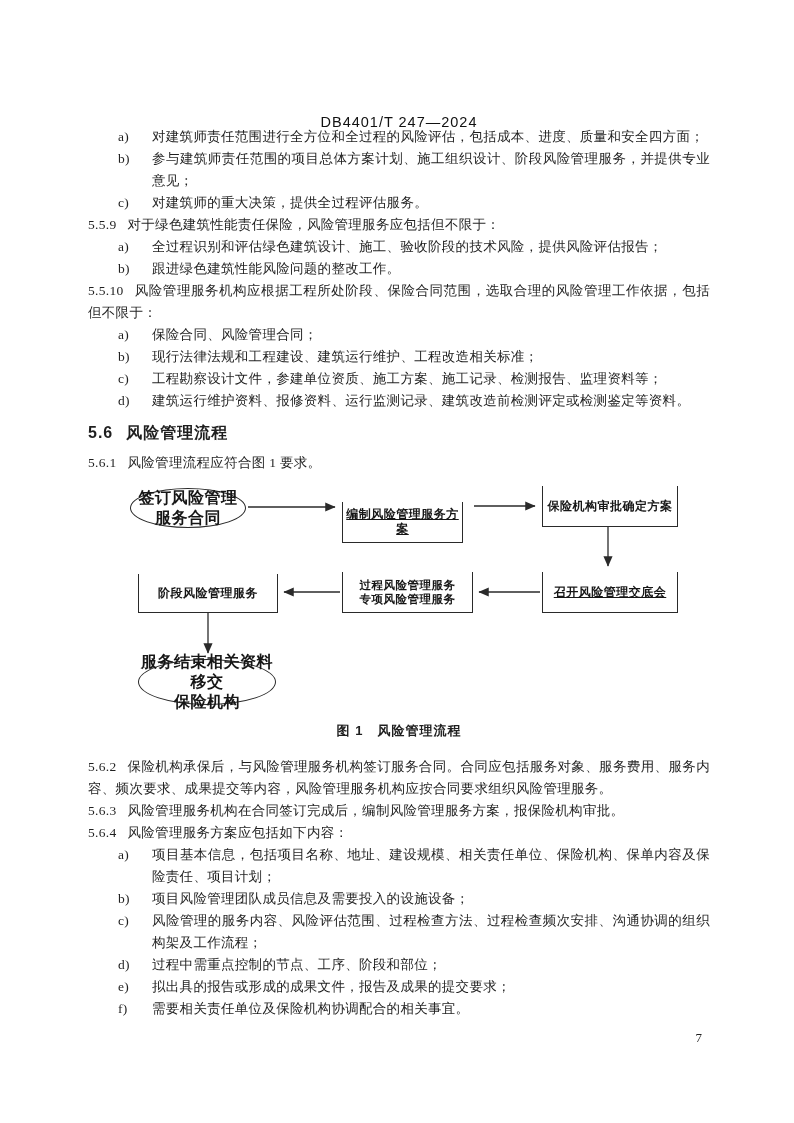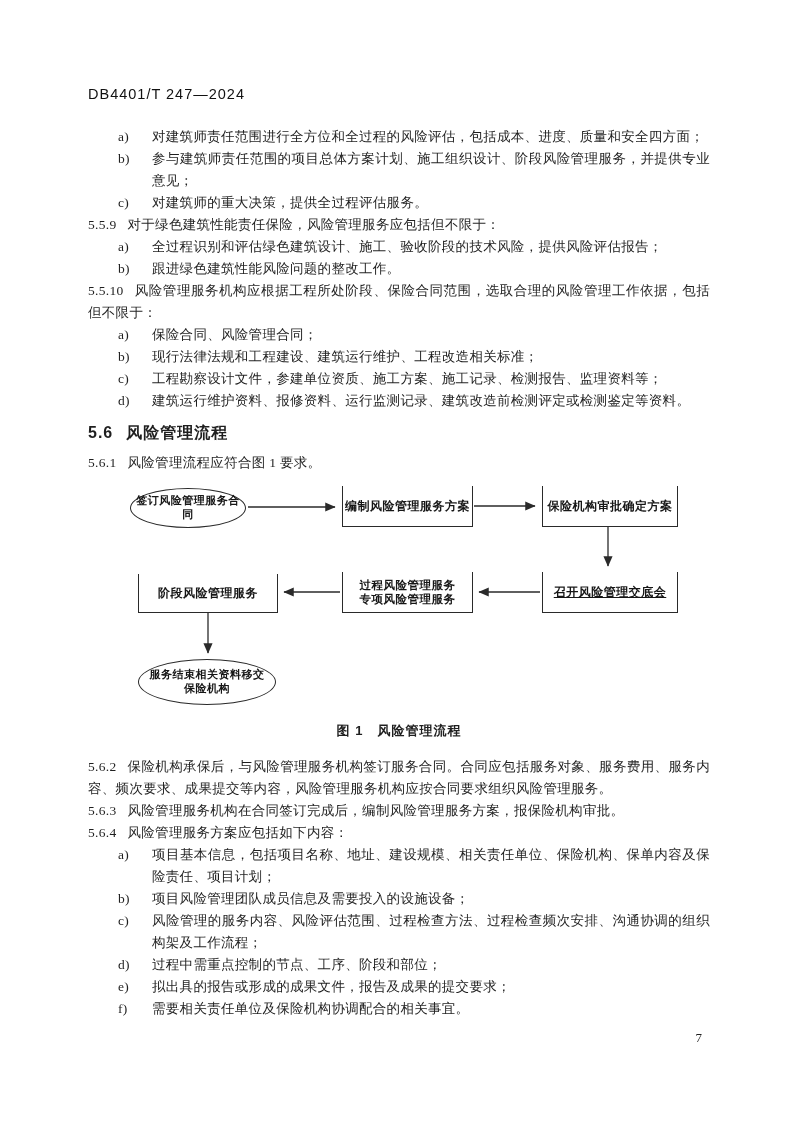--- a/index.html
+++ b/index.html
@@ -1,21 +1,21 @@
 <!DOCTYPE html>
 <html><head>
 <meta charset="utf-8">
 <style>
   html,body{margin:0;padding:0;background:#ffffff;}
   .page{
     position:relative;width:794px;height:1123px;background:#ffffff;overflow:hidden;
     font-family:"Liberation Serif","DejaVu Serif",serif;color:#1f1f1f;
   }
   .doc-header{
-    position:absolute;top:86px;left:88px;width:622px;text-align:left;
+    position:absolute;top:114px;left:88px;width:622px;text-align:center;
     font-family:"Liberation Sans","DejaVu Sans",sans-serif;
     font-size:14.5px;letter-spacing:1px;color:#111111;
   }
   .content{
     position:absolute;top:126px;left:88px;width:622px;
     font-size:13.5px;letter-spacing:0.3px;line-height:22px;text-align:justify;
   }
   p{margin:0;}
   .clause .num{margin-right:11px;white-space:nowrap;}
   .list-item{display:flex;padding-left:30px;}
@@ -28,23 +28,23 @@
   .heading .num{margin-right:13px;}
   .figure{position:relative;width:622px;height:222px;margin:12px 0 0 0;}
   .arrows{position:absolute;left:0;top:0;width:622px;height:222px;}
   .node{
     position:absolute;display:flex;align-items:center;justify-content:center;
     text-align:center;font-family:"Liberation Sans","DejaVu Sans",sans-serif;
     font-weight:bold;color:#161616;white-space:pre-line;line-height:1.25;
     box-sizing:border-box;letter-spacing:0.5px;
   }
   .rect{border:1.4px solid #2a2a2a;border-top:none;font-size:12px;}
-  .oval{border:1.4px solid #2a2a2a;border-radius:50%;font-size:11px;}
+  .oval{border:1.4px solid #2a2a2a;border-radius:50%;font-size:16px;}
   .n-start{left:42px;top:2px;width:116px;height:40px;}
-  .n-plan{left:254px;top:0px;width:131px;height:41px;}
+  .n-plan{left:254px;top:16px;width:121px;height:41px;text-decoration:underline;}
   .n-approve{left:454px;top:0px;width:136px;height:41px;text-align:center;}
   .n-meeting{left:454px;top:86px;width:136px;height:41px;text-decoration:underline;}
   .n-process{left:254px;top:86px;width:131px;height:41px;font-size:11.5px;}
   .n-stage{left:50px;top:88px;width:140px;height:39px;}
   .n-end{left:50px;top:173px;width:138px;height:46px;}
   .caption{
     text-align:center;font-family:"Liberation Sans","DejaVu Sans",sans-serif;
     font-weight:bold;font-size:13px;letter-spacing:1px;margin:12px 0 14px 0;
   }
   .page-number{

